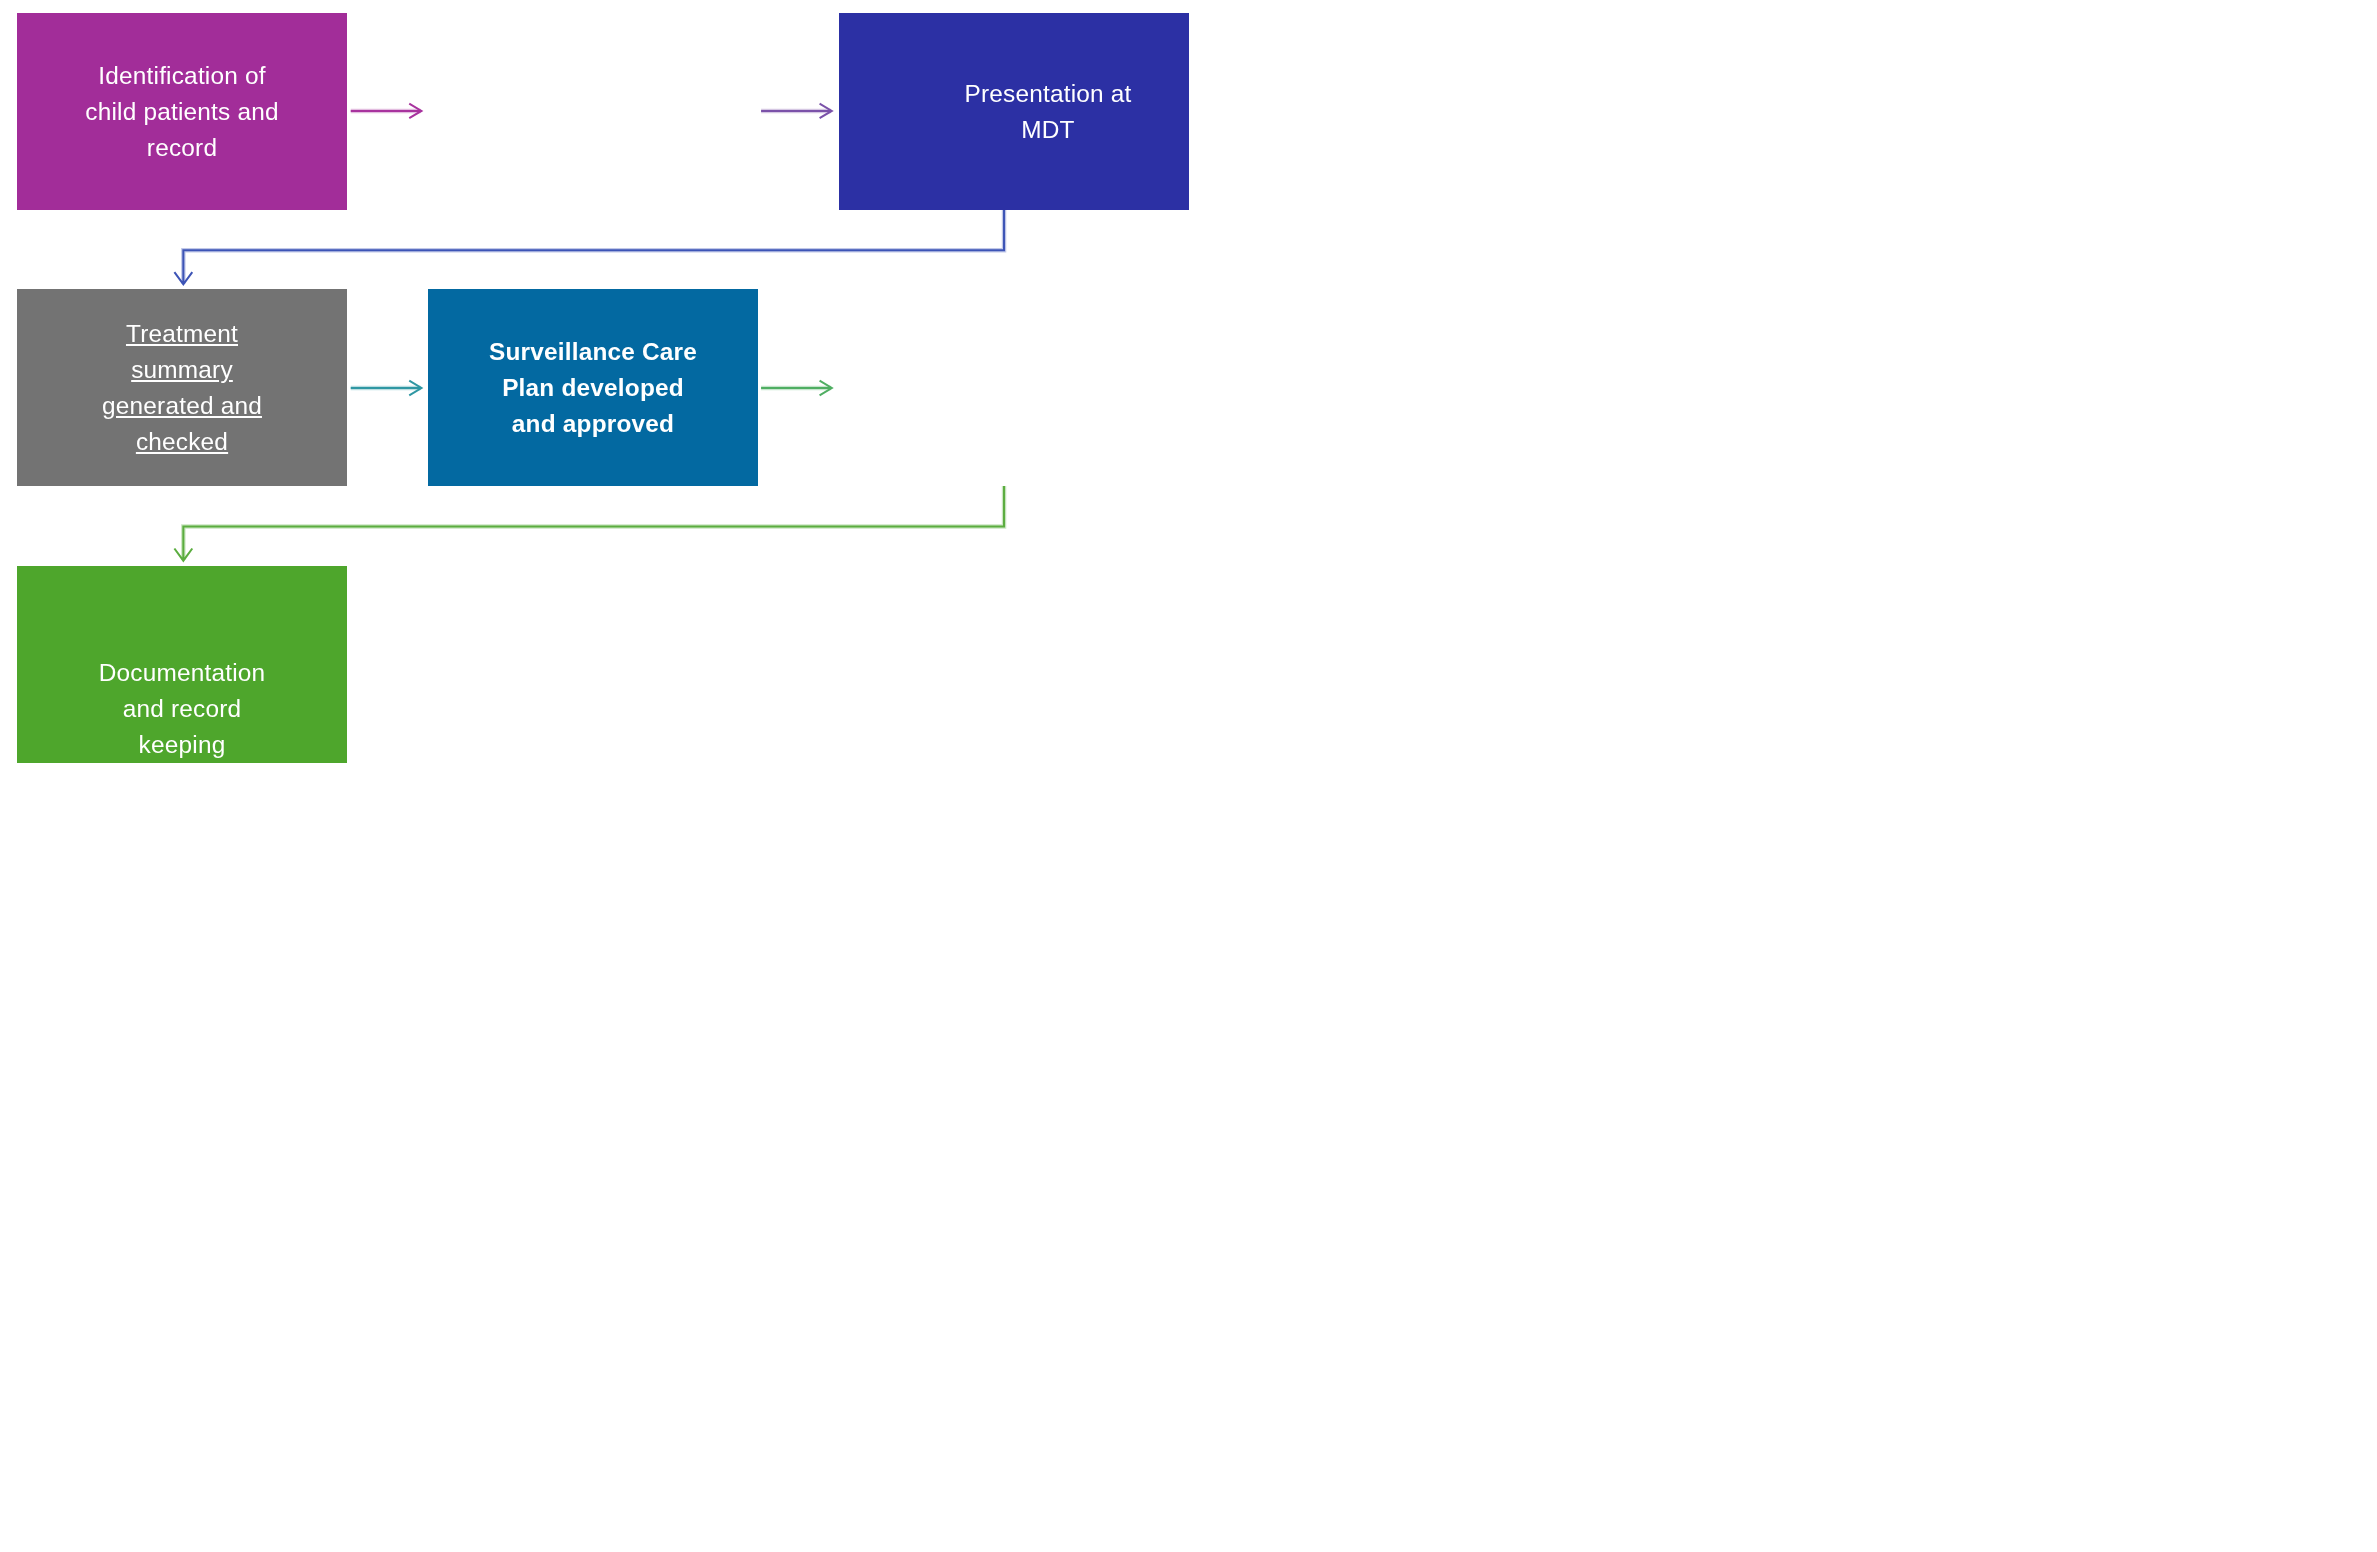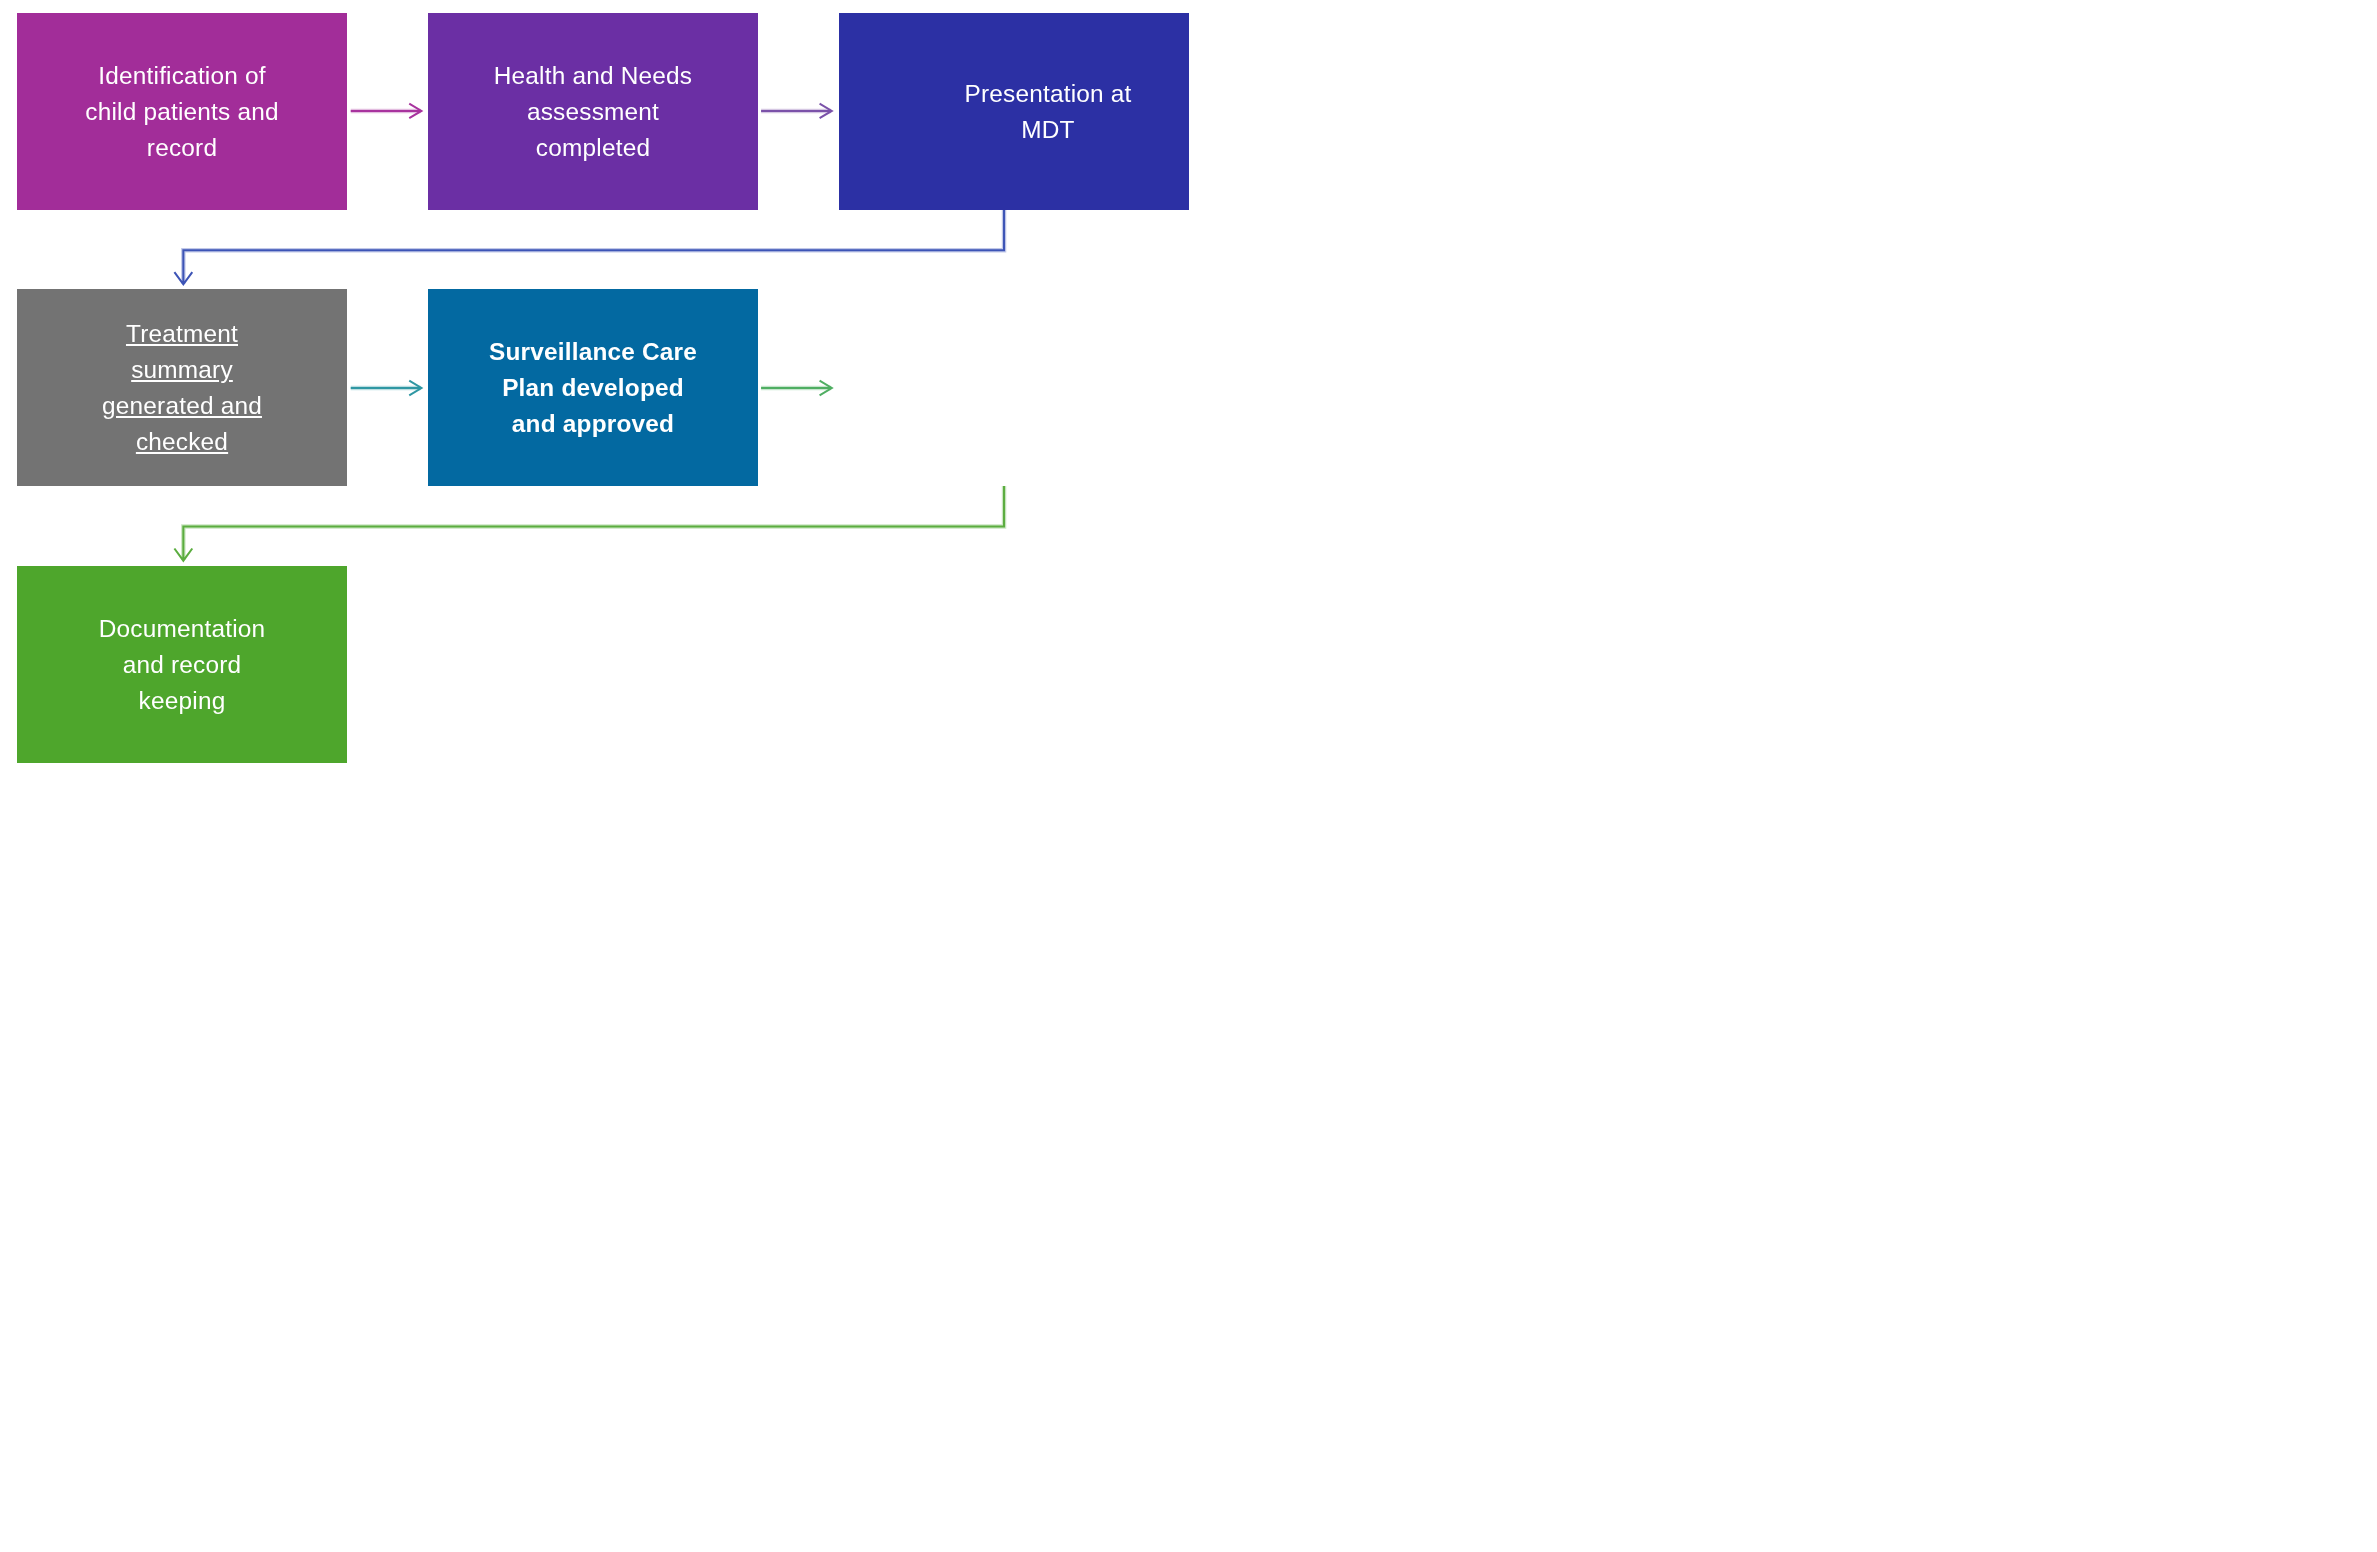--- a/index.html
+++ b/index.html
@@ -29,21 +29,21 @@
     white-space: pre-line;
     letter-spacing: 0.2px;
   }
   
   #box-identification { left: 17px;   top: 13px;  }
   #box-health-needs   { left: 428px;  top: 13px;  }
   #box-mdt            { left: 839px; top: 13px; padding-left: 44px;  }
   #box-treatment      { left: 17px;   top: 289px; }
   #box-surveillance   { left: 428px;  top: 289px; }
   #box-clinical       { left: 839px; top: 289px; }
-  #box-documentation  { left: 17px;   top: 566px; }
+  #box-documentation  { left: 17px;   top: 566px; align-items: flex-end; }
 
   svg.connector-layer {
     position: absolute;
     left: 0; top: 0;
     width: 1189px;
     height: 776px;
     pointer-events: none;
   }
   svg.connector-layer path {
     fill: none;
@@ -90,25 +90,20 @@
       <path class="core" d="M 1235 598 V 648 H 225 V 689 M 214 675 L 225 690 L 236 675"></path>
     </g>
   </svg>
 
   <div class="flow-box" id="box-identification" style="background-color: rgb(162, 45, 153);">
     <span>Identification of
 child patients and
 record</span>
   </div>
 
-  <div class="flow-box" id="box-health-needs" style="background-color: rgb(107, 47, 164);">
-    <span>Health and Needs
-assessment
-completed</span>
-  </div>
 
   <div class="flow-box" id="box-mdt" style="background-color: rgb(44, 48, 164);">
     <span>Presentation at
 MDT</span>
   </div>
 
   <div class="flow-box" id="box-treatment" style="background-color: #737373; text-decoration: underline;">
     <span>Treatment
 summary
 generated and

